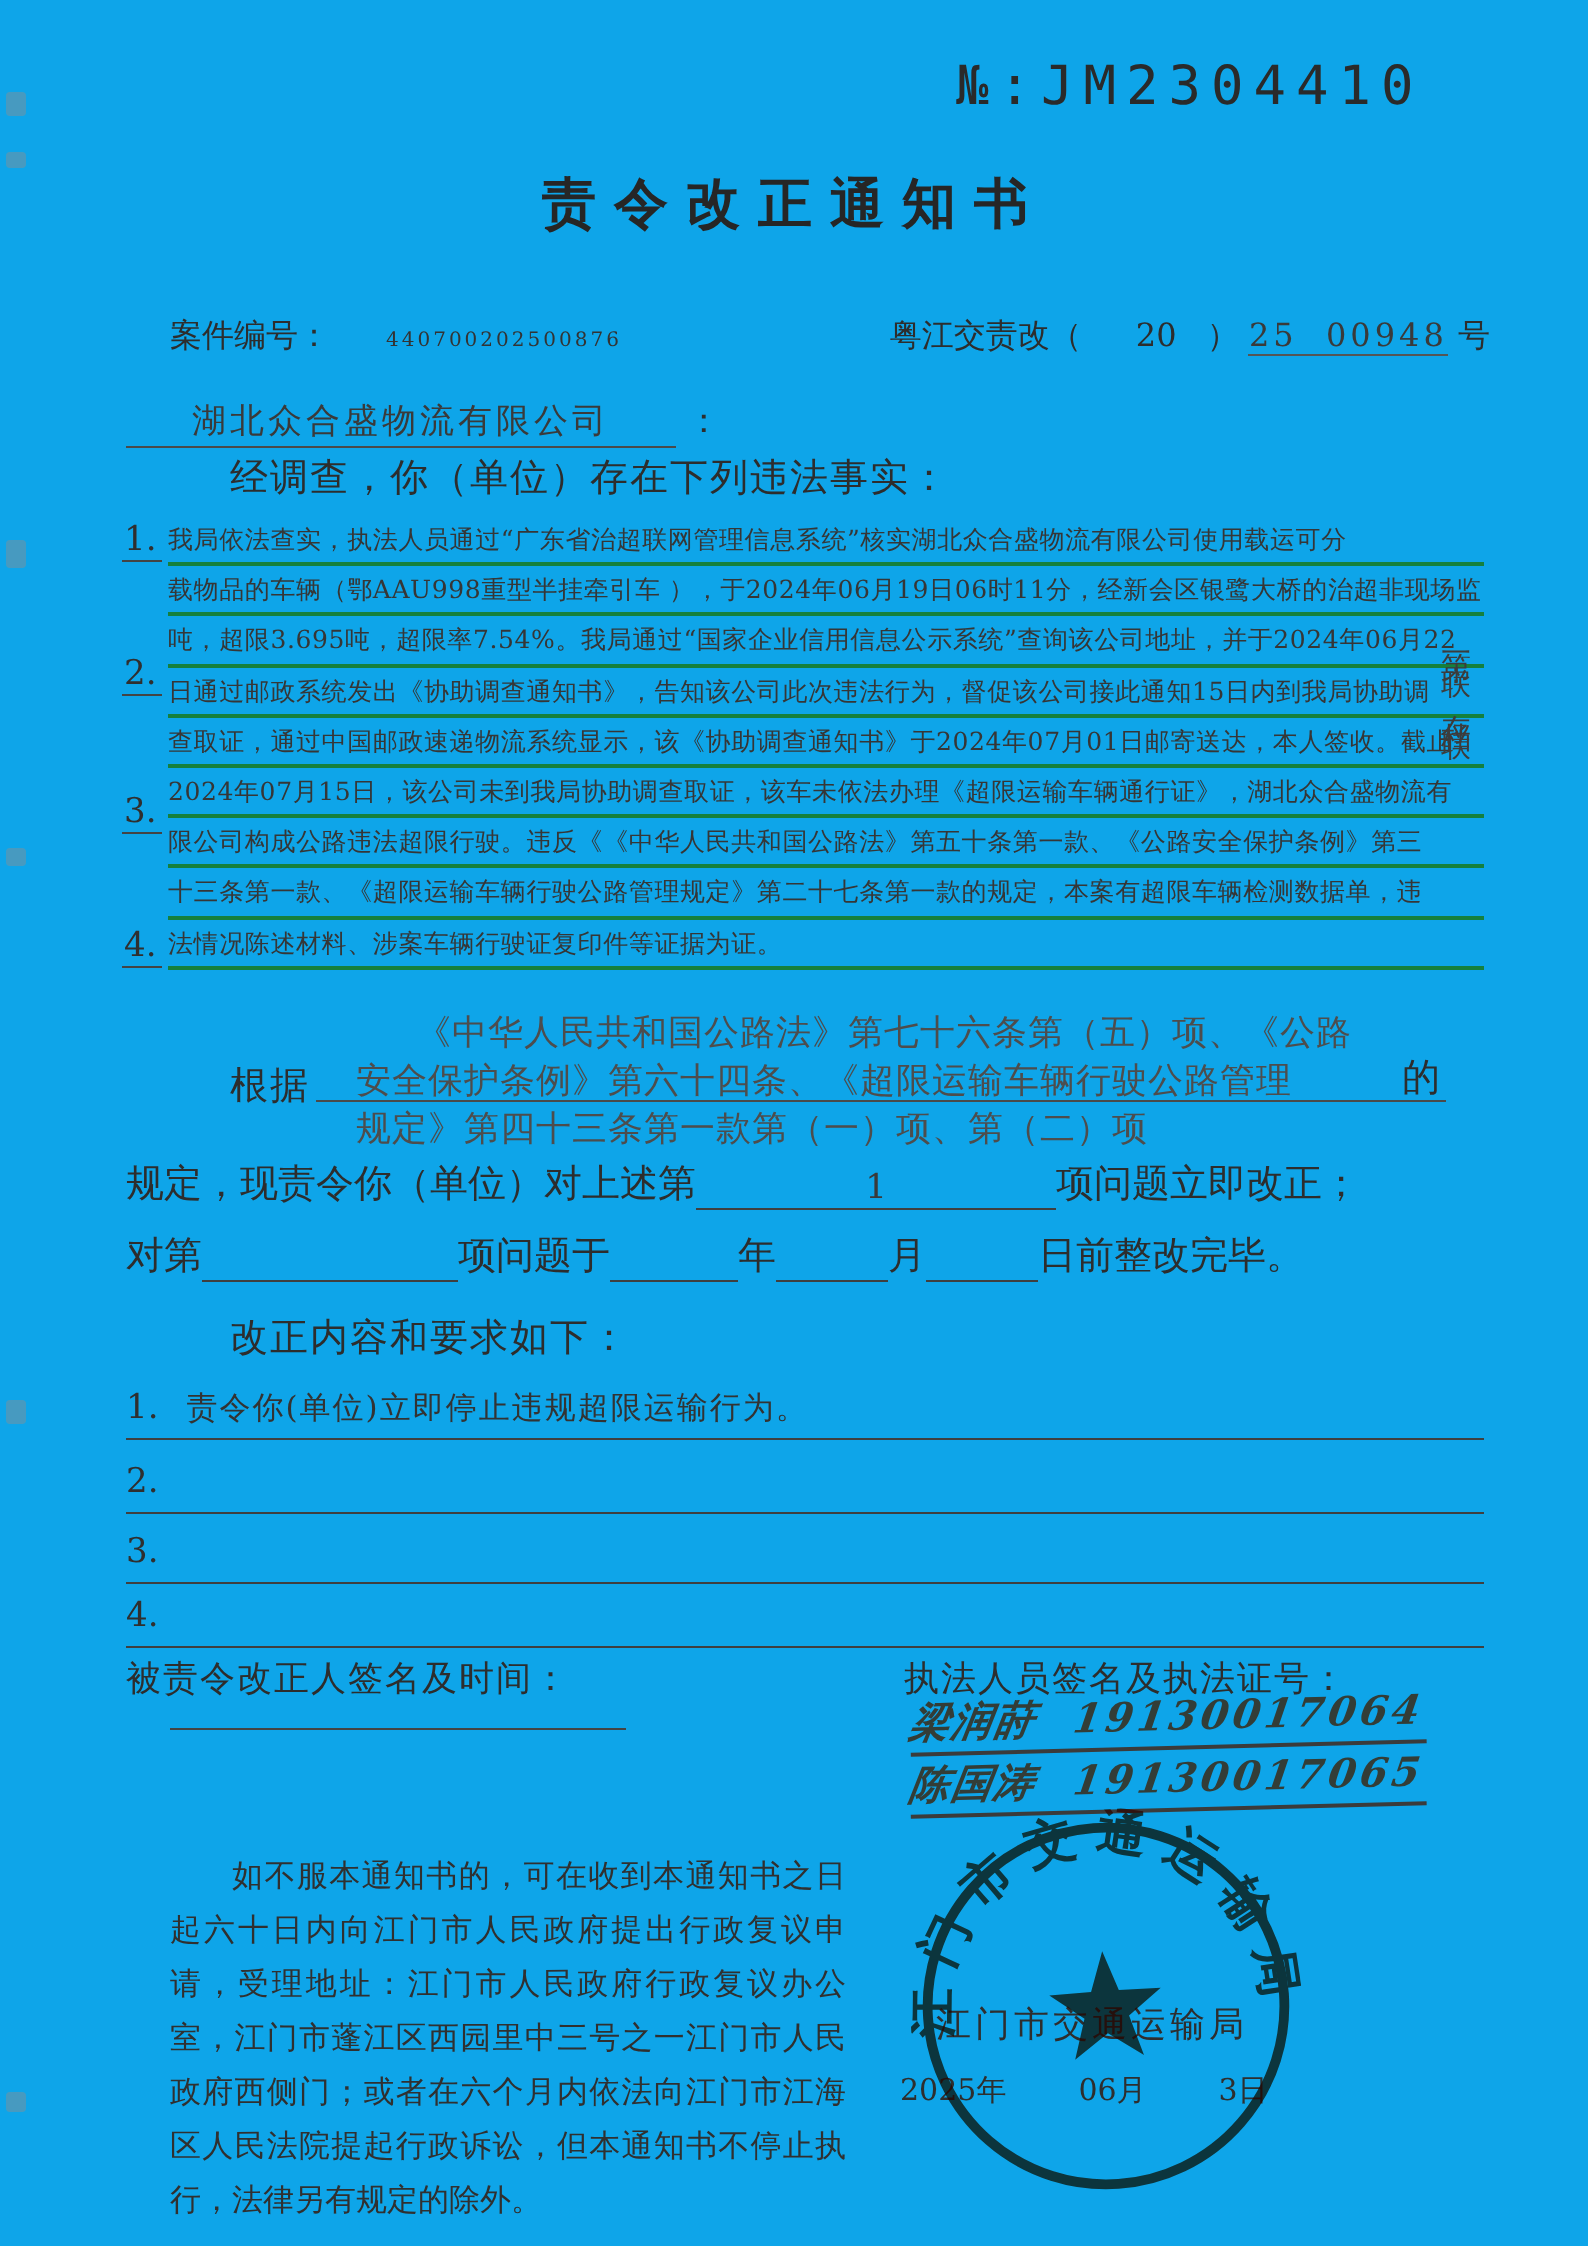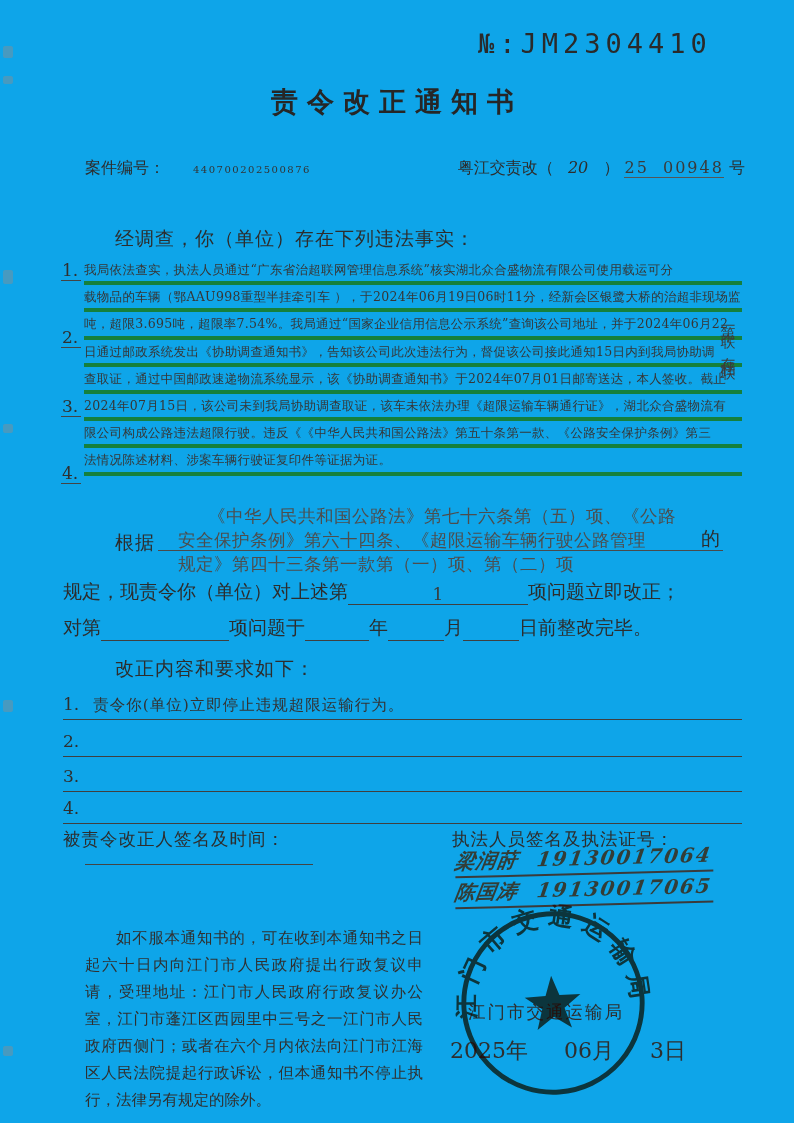--- a/index.html
+++ b/index.html
@@ -20,34 +20,34 @@
     font-size:27px;letter-spacing:5px;color:#2a2a2a;white-space:nowrap;
   }
   .doc-title{
     left:0;right:0;top:84px;text-align:center;
     font-size:27px;font-weight:600;letter-spacing:9px;color:#262626;
   }
   
   .meta-row{left:85px;top:158px;width:660px;display:flex;align-items:baseline;font-size:16px;}
   .case-num{margin-left:28px;font-size:10px;letter-spacing:1.5px;color:#333;}
   .ref-group{margin-left:auto;white-space:nowrap;}
-  .ref-year{display:inline-block;margin:0 10px 0 9px;font-style:italic;}
+  .ref-year{display:inline-block;margin:0 10px 0 22px;}
   .ref-filled{display:inline-block;min-width:88px;border-bottom:1.5px solid #555;
     text-align:center;letter-spacing:2px;white-space:pre;color:#3a3a3a;}
   
   .addressee-row{left:63px;top:199px;font-size:17px;}
   .addr-line{display:inline-block;width:275px;border-bottom:1.5px solid #4a4a4a;
     text-align:center;letter-spacing:2px;color:#3a3a3a;padding-bottom:1px;}
   
   .intro{left:115px;top:226px;font-size:19px;letter-spacing:1px;}
   
   .facts{left:84px;top:258px;width:658px;}
   .fact-line{
     height:23.2px;line-height:23.2px;font-size:12.5px;letter-spacing:0.3px;
-    border-bottom:4px solid #15803d;white-space:nowrap;overflow:hidden;color:#363636;
+    border-bottom:2px solid #15803d;white-space:nowrap;overflow:hidden;color:#363636;
   }
   .fact-num{font-size:17px;border-bottom:1.5px solid #444;padding:0 3px 0 1px;color:#2f2f2f;}
   .fact-num-1{left:61px;top:260px;}
   .fact-num-2{left:61px;top:327px;}
   .fact-num-3{left:61px;top:396px;}
   .fact-num-4{left:61px;top:463px;}
   .copy-label{
     left:718px;top:314px;writing-mode:vertical-rl;
     font-size:15px;letter-spacing:4px;color:#3c3c3c;
   }
@@ -84,21 +84,21 @@
     font-style:italic;font-weight:700;font-size:20px;color:#333d37;
     letter-spacing:1px;transform:skewX(-10deg);display:inline-block;
   }
   .hw-id{margin-left:14px;letter-spacing:2px;}
   
   .appeal{
     left:85px;top:925px;width:338px;font-size:15.5px;line-height:27px;
     text-align:justify;text-indent:2em;color:#303030;
   }
   .agency{left:468px;top:1000px;font-size:17.5px;letter-spacing:2px;color:#2e2e2e;z-index:1;}
-  .issue-date{left:450px;top:1036px;font-size:22px;color:#2e2e2e;z-index:1;white-space:nowrap;}
+  .issue-date{left:450px;top:1036px;font-size:15px;color:#2e2e2e;z-index:1;white-space:nowrap;}
   .issue-date .gap{display:inline-block;width:36px;}
   .seal{
     left:455px;top:905px;width:196px;height:196px;z-index:5;
     opacity:0.88;mix-blend-mode:multiply;pointer-events:none;
     transform:rotate(-4deg);
   }
   .edge-mark{left:3px;width:10px;background:#8d8d8d;opacity:0.45;border-radius:2px;}
 </style>
 </head>
 <body>
@@ -121,36 +121,41 @@
     <span class="case-num">440700202500876</span>
     <span class="ref-group">
       <span>粤江交责改（</span>
       <span class="ref-year">20</span>
       <span>）</span>
       <span class="ref-filled">25  00948</span>
       <span>号</span>
     </span>
   </div>
 
+  <div class="abs addressee-row">
+    <span class="addr-line">湖北众合盛物流有限公司</span>
+    <span>：</span>
+  </div>
 
   <div class="abs intro">经调查，你（单位）存在下列违法事实：</div>
 
   <span class="abs fact-num fact-num-1">1.</span>
   <span class="abs fact-num fact-num-2">2.</span>
   <span class="abs fact-num fact-num-3">3.</span>
   <span class="abs fact-num fact-num-4">4.</span>
 
   <div class="abs facts">
     <div class="fact-line">我局依法查实，执法人员通过“广东省治超联网管理信息系统”核实湖北众合盛物流有限公司使用载运可分</div>
     <div class="fact-line">载物品的车辆（鄂AAU998重型半挂牵引车 ），于2024年06月19日06时11分，经新会区银鹭大桥的治超非现场监</div>
     <div class="fact-line">吨，超限3.695吨，超限率7.54%。我局通过“国家企业信用信息公示系统”查询该公司地址，并于2024年06月22</div>
     <div class="fact-line">日通过邮政系统发出《协助调查通知书》，告知该公司此次违法行为，督促该公司接此通知15日内到我局协助调</div>
     <div class="fact-line">查取证，通过中国邮政速递物流系统显示，该《协助调查通知书》于2024年07月01日邮寄送达，本人签收。截止</div>
     <div class="fact-line">2024年07月15日，该公司未到我局协助调查取证，该车未依法办理《超限运输车辆通行证》，湖北众合盛物流有</div>
     <div class="fact-line">限公司构成公路违法超限行驶。违反《《中华人民共和国公路法》第五十条第一款、《公路安全保护条例》第三</div>
+    <div class="fact-line">十三条第一款、《超限运输车辆行驶公路管理规定》第二十七条第一款的规定，本案有超限车辆检测数据单，违</div>
     <div class="fact-line">法情况陈述材料、涉案车辆行驶证复印件等证据为证。</div>
   </div>
 
   <div class="abs copy-label">第一联：存档联</div>
 
   <div class="abs basis">
     <span class="abs basis-label">根据</span>
     <div class="abs basis-underline"></div>
     <span class="abs cite cite-a">《中华人民共和国公路法》第七十六条第（五）项、《公路</span>
     <span class="abs cite cite-c">规定》第四十三条第一款第（一）项、第（二）项</span>

